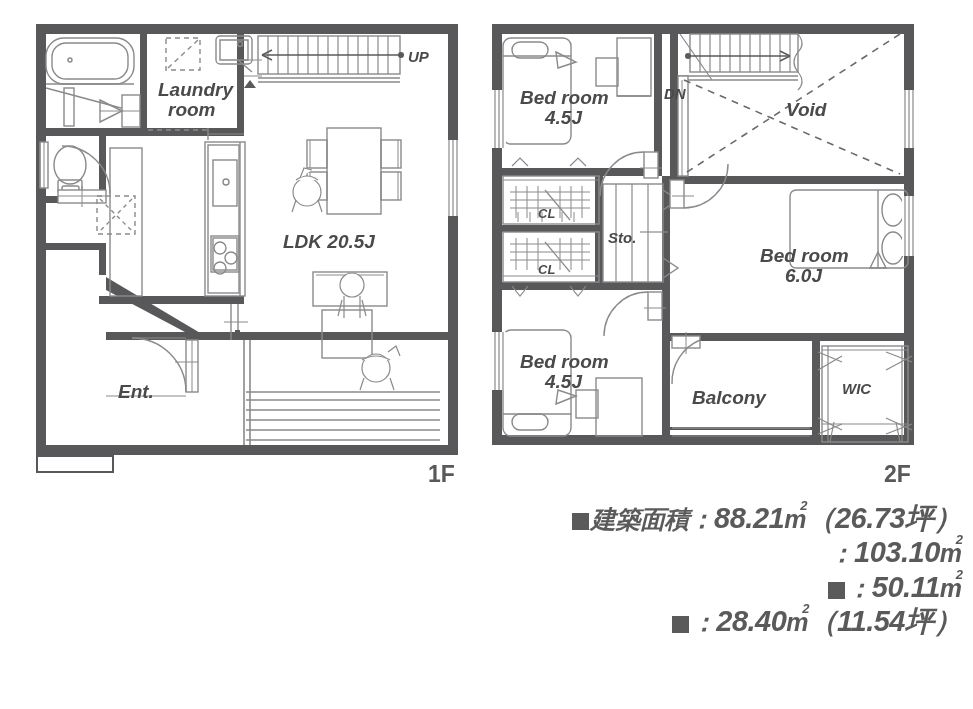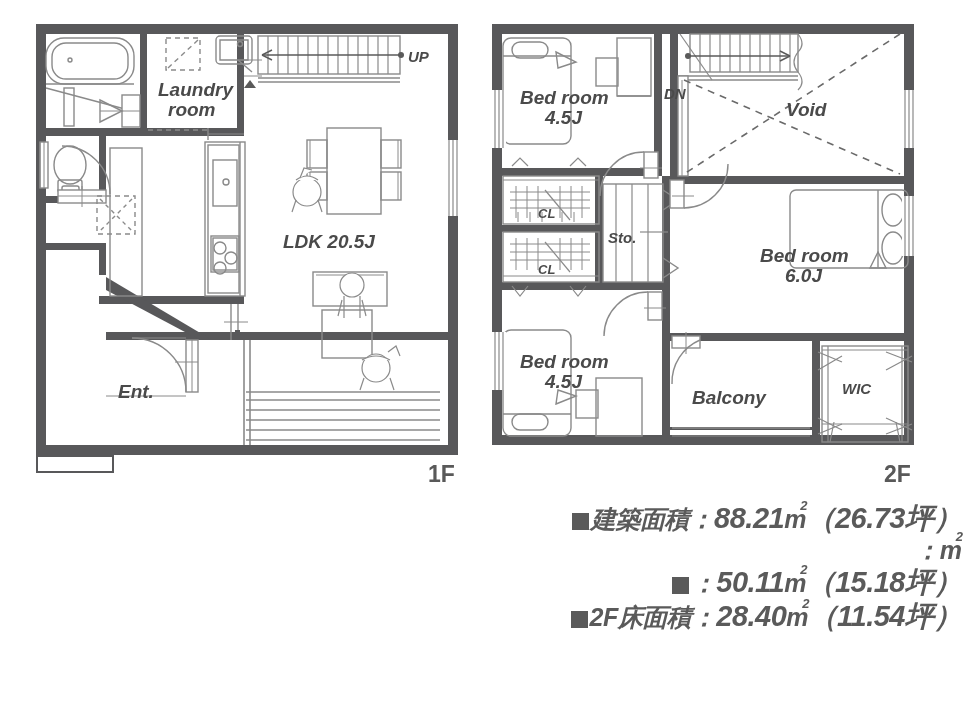--- a/index.html
+++ b/index.html
@@ -486,34 +486,33 @@
       <span class="area-name">建築面積</span>
       <span class="area-colon">：</span>
       <span class="area-value">88.21</span>
       <span class="sq-unit"><span>m</span><sup>2</sup></span>
       <span class="area-tsubo">（26.73坪）</span>
     </div>
 
     <div class="area-row">
       <span class="area-bullet hidden"></span>
       <span class="area-colon">：</span>
+      <span class="area-value">103.10</span>
       <span class="sq-unit"><span>m</span><sup>2</sup></span>
     </div>
 
     <div class="area-row">
       <span class="area-bullet"></span>
       <span class="area-colon">：</span>
       <span class="area-value">50.11</span>
       <span class="sq-unit"><span>m</span><sup>2</sup></span>
-      <span class="area-tsubo">（15.18坪）</span>
     </div>
 
     <div class="area-row">
       <span class="area-bullet"></span>
-      <span class="area-name">2F床面積</span>
       <span class="area-colon">：</span>
       <span class="area-value">28.40</span>
       <span class="sq-unit"><span>m</span><sup>2</sup></span>
       <span class="area-tsubo">（11.54坪）</span>
     </div>
 
   </div>
 
 </div>
 

